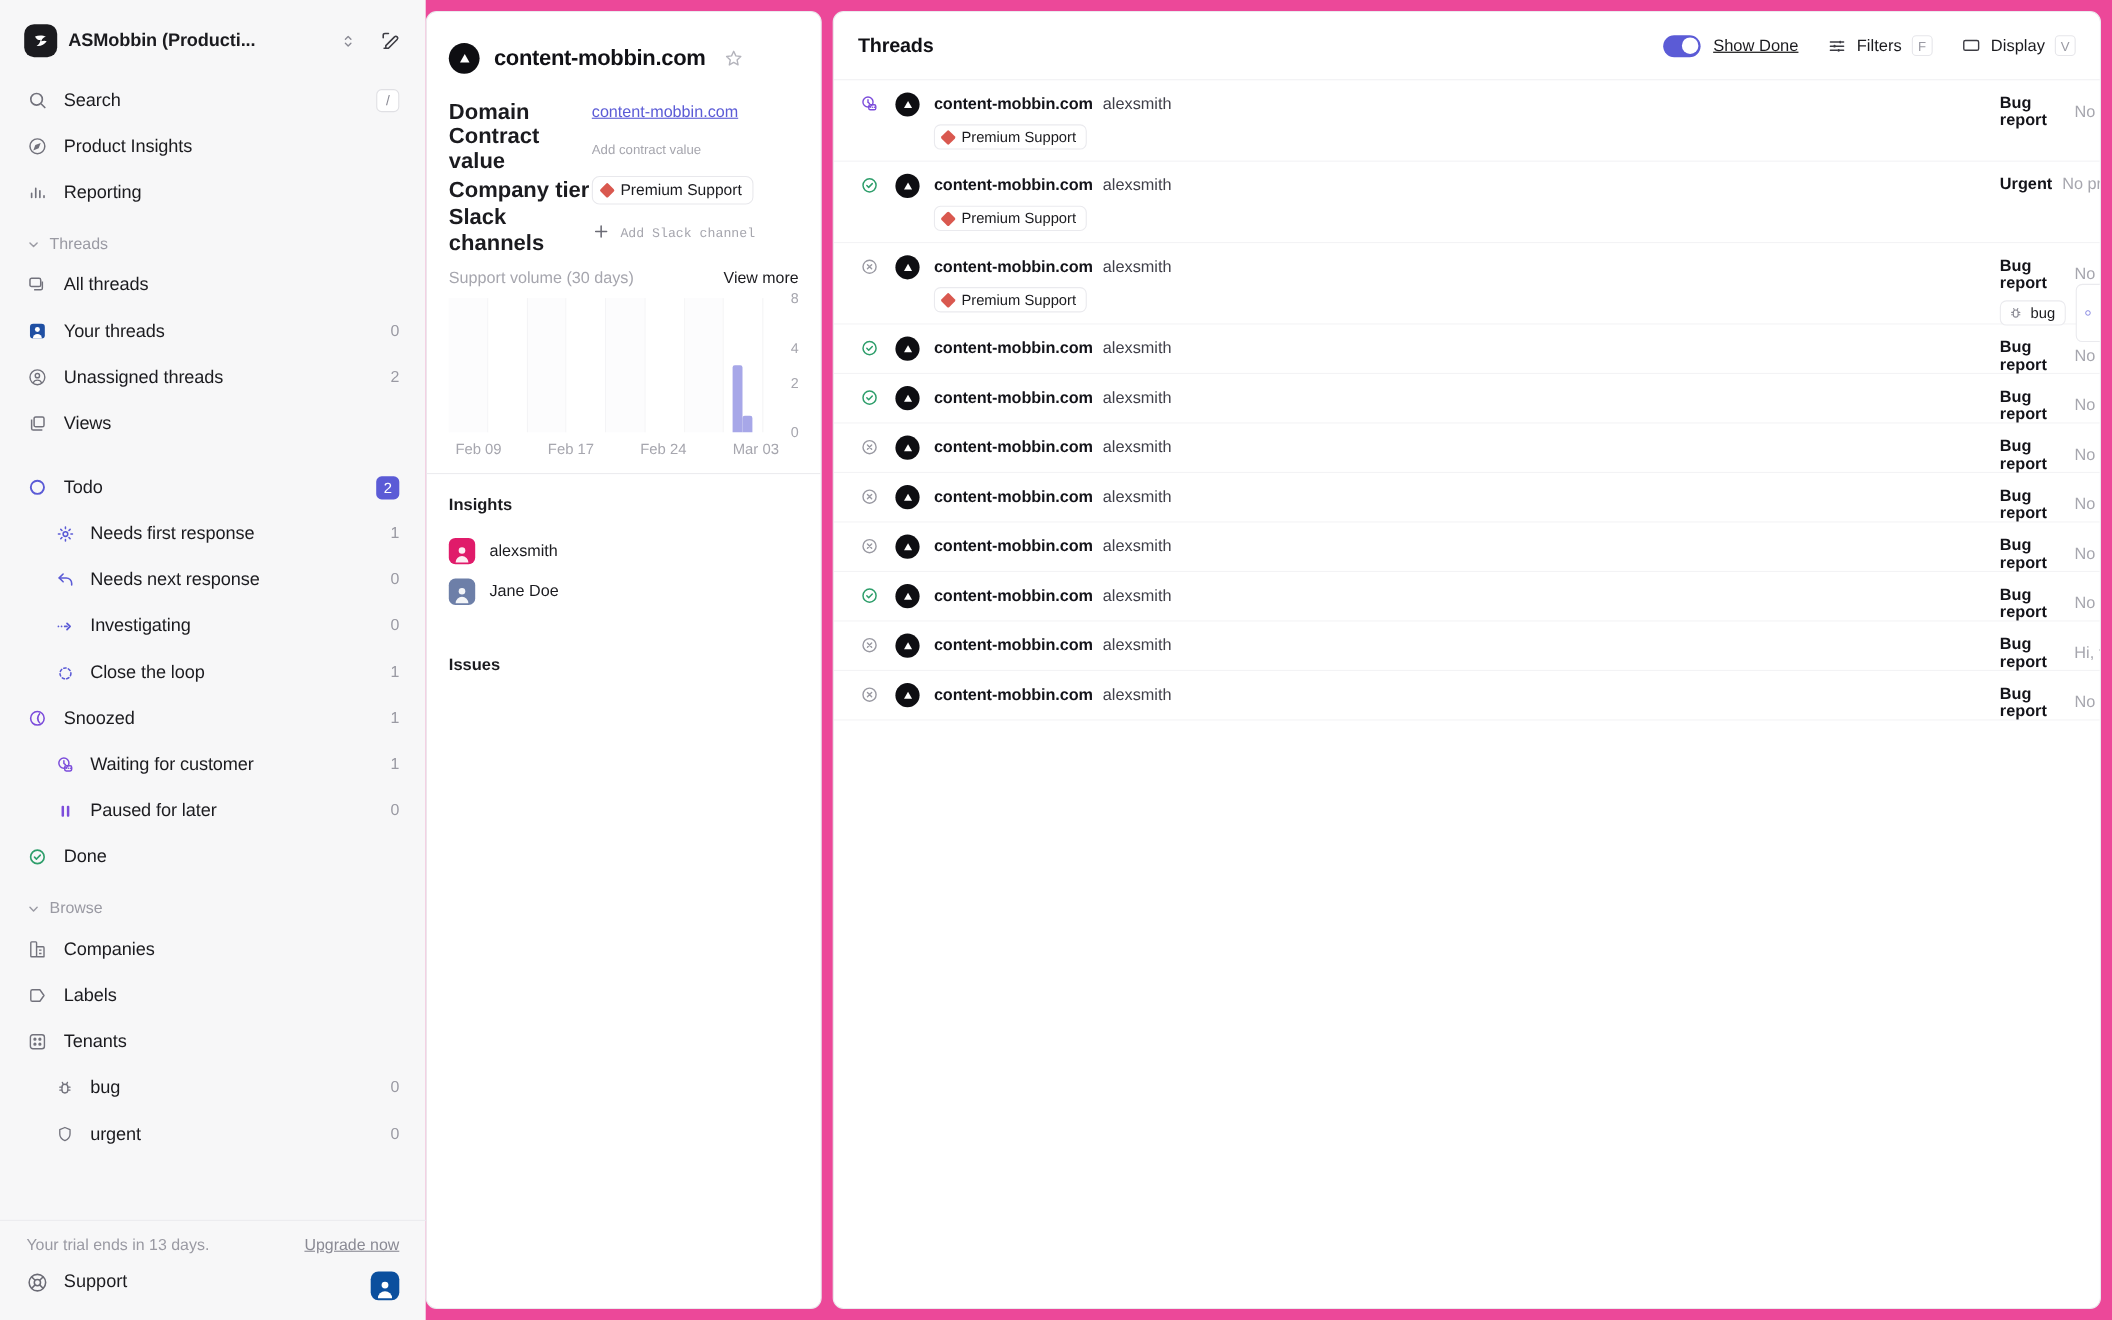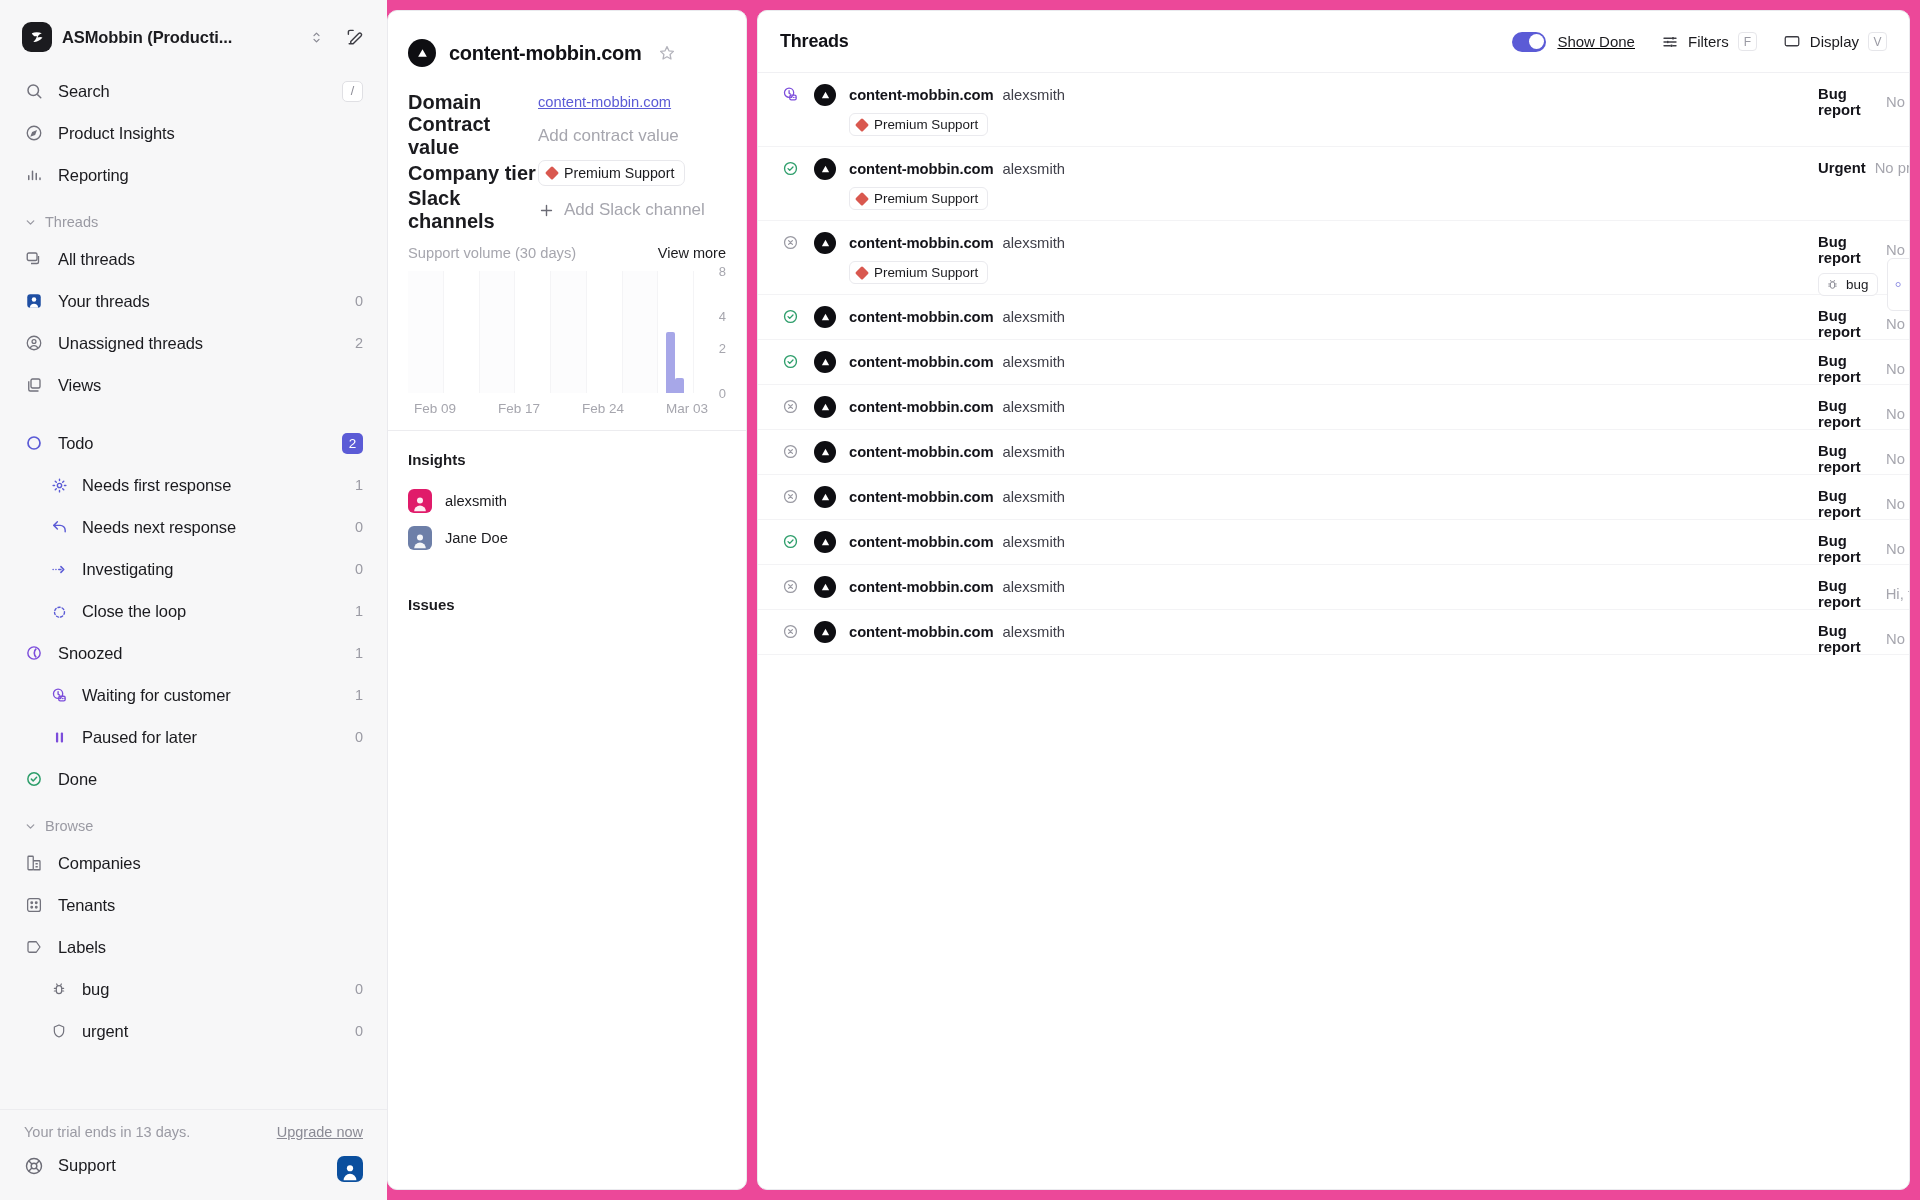--- a/index.html
+++ b/index.html
@@ -95,28 +95,28 @@
   .co-avatar {
     width: 28px; height: 28px; border-radius: 50%; background: #0e0e12;
     display:flex; align-items:center; justify-content:center; flex:0 0 28px;
   }
   .co-title { font-size: 20px; font-weight: 600; color:#111116; letter-spacing:-0.3px; }
   .star-btn { margin-left: 4px; color:#b4b4bc; display:flex; cursor:pointer; }
 
   .field-row { display:flex; align-items:center; padding: 0 20px; height: 34px; }
   .field-label { width: 130px; font-size: 20px; font-weight: 600; color:#1b1b1f; flex:0 0 130px;}
   .field-link { font-size:14.7px; color:#5b5bd6; text-decoration: underline; cursor:pointer; }
-  .field-muted { font-size:17px; color:#a6a6ae; cursor:pointer; }
+  .field-muted { font-size:12px; color:#a6a6ae; cursor:pointer; }
   .tier-chip {
     display:inline-flex; align-items:center; gap:7px;
     border:1px solid #e8e8ec; border-radius: 7px; padding: 4px 10px 4px 8px;
     font-size:14.2px; color:#1b1b1f; background:#fff; cursor:pointer;
   }
   .diamond { width:10px; height:10px; background:#d9584f; transform: rotate(45deg); border-radius:1.5px; flex:0 0 10px;}
-  .plus-add { display:flex; align-items:center; gap:9px; cursor:pointer; }
+  .plus-add { display:flex; align-items:flex-end; gap:9px; cursor:pointer;font-family:Liberation Mono, monospace; }
 
   .chart-block { padding: 18px 20px 10px 20px; }
   .chart-head { display:flex; align-items:baseline; justify-content:space-between; margin-bottom: 10px;}
   .chart-title { font-size:14.7px; font-weight:600; color:#1b1b1f; }
   .chart-title span { font-weight:400; color:#a6a6ae; }
   .chart-more { font-size:14.5px; color:#1b1b1f; cursor:pointer; }
   .chart-area { position: relative; height: 122px; display:flex; }
   .plot {
     position:relative; flex:1; height: 122px;
     background:
@@ -410,37 +410,37 @@
             <svg width="18" height="18" viewBox="0 0 24 24" fill="none" stroke="currentColor" stroke-width="1.7" stroke-linejoin="round">
               <rect x="4" y="3" width="7" height="18" rx="1"></rect>
               <path d="M11 9h8a1 1 0 011 1v11h-9"></path>
               <path d="M14 13h3M14 17h3"></path>
             </svg>
           </span>
         <span class="label">Companies</span>
       </div>
       <div class="nav-item">
         <span class="ico">
+            <svg width="18" height="18" viewBox="0 0 24 24" fill="none" stroke="currentColor" stroke-width="1.7" stroke-linejoin="round">
+              <path d="M4 7a2 2 0 012-2h9l5 7-5 7H6a2 2 0 01-2-2z"></path>
+            </svg>
+          </span>
+        <span class="label">Labels</span>
+      </div>
+      <div class="nav-item">
+        <span class="ico">
             <svg width="18" height="18" viewBox="0 0 24 24" fill="none" stroke="currentColor" stroke-width="1.7">
               <rect x="3.5" y="3.5" width="17" height="17" rx="3"></rect>
               <circle cx="9" cy="9" r="1.1" fill="currentColor"></circle>
               <circle cx="15" cy="9" r="1.1" fill="currentColor"></circle>
               <circle cx="9" cy="15" r="1.1" fill="currentColor"></circle>
               <circle cx="15" cy="15" r="1.1" fill="currentColor"></circle>
             </svg>
           </span>
         <span class="label">Tenants</span>
-      </div>
-      <div class="nav-item">
-        <span class="ico">
-            <svg width="18" height="18" viewBox="0 0 24 24" fill="none" stroke="currentColor" stroke-width="1.7" stroke-linejoin="round">
-              <path d="M4 7a2 2 0 012-2h9l5 7-5 7H6a2 2 0 01-2-2z"></path>
-            </svg>
-          </span>
-        <span class="label">Labels</span>
       </div>
       <div class="nav-sub">
         <div class="nav-item">
           <span class="ico">
               <svg width="16" height="16" viewBox="0 0 24 24" fill="none" stroke="currentColor" stroke-width="1.8" stroke-linecap="round">
                 <rect x="8" y="7" width="8" height="12" rx="4"></rect>
                 <path d="M9.5 6.5l-1-2M14.5 6.5l1-2M8 11H5M16 11h3M8 15H5M16 15h3"></path>
               </svg>
             </span>
           <span class="label">bug</span>

